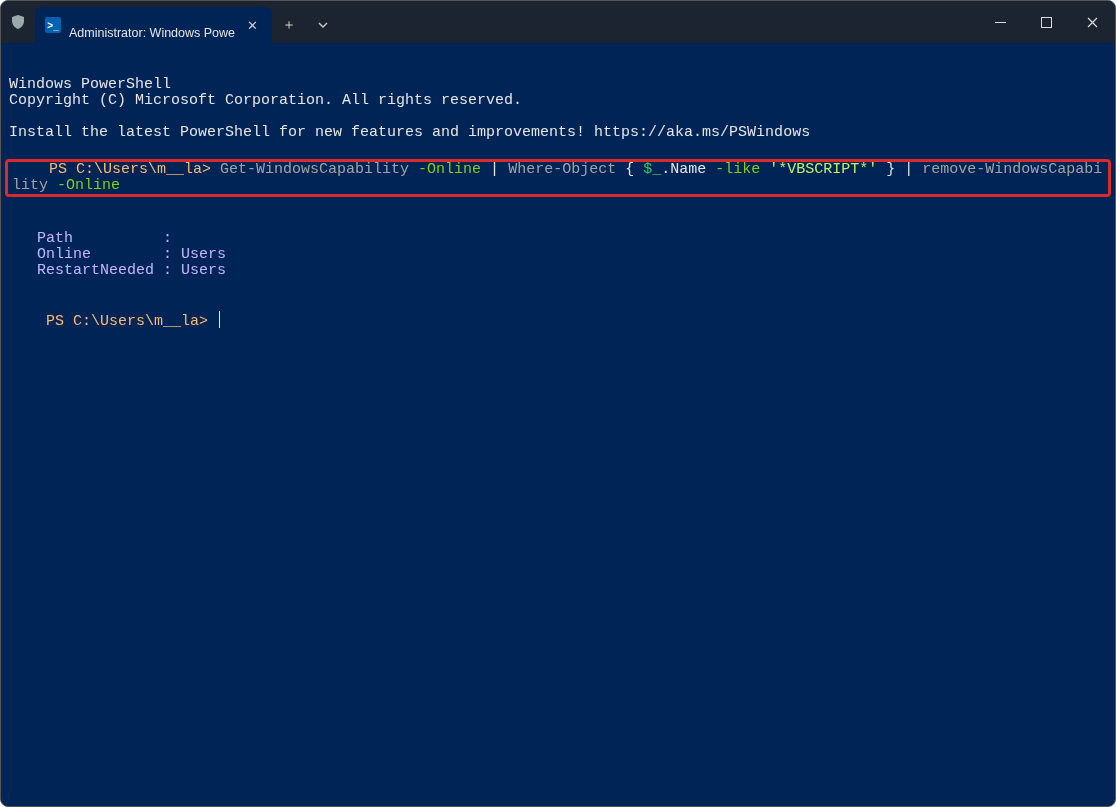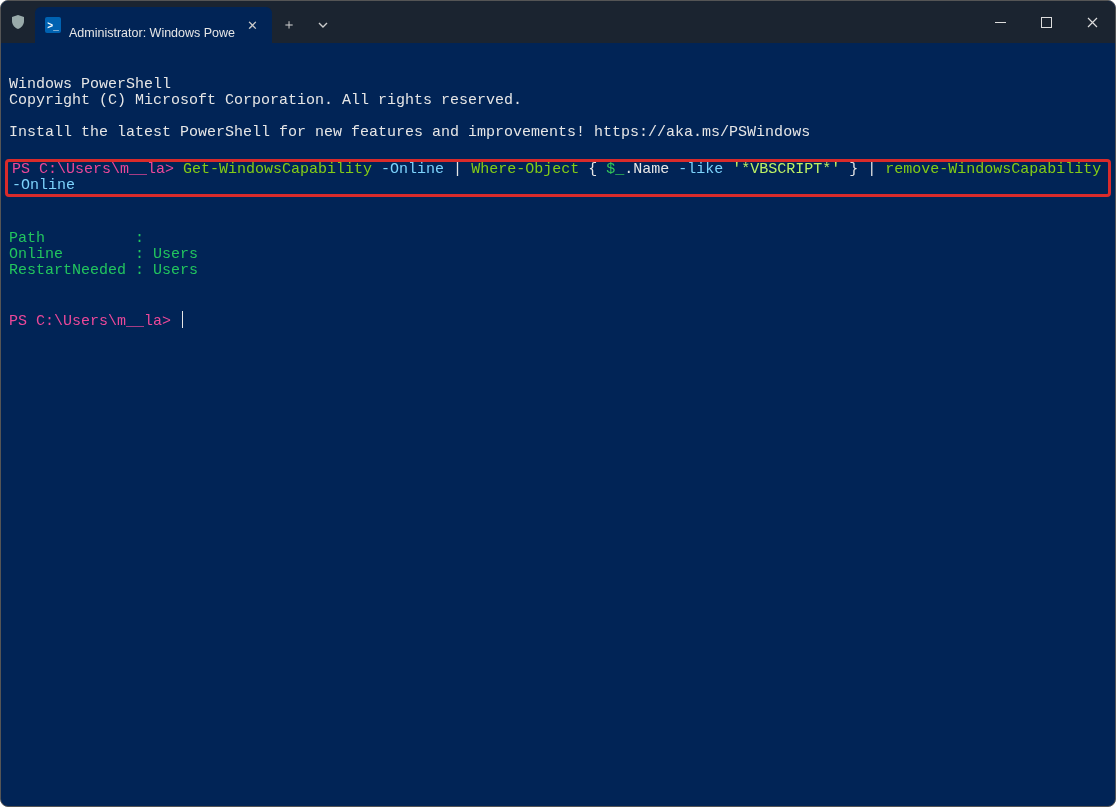--- a/index.html
+++ b/index.html
@@ -48,34 +48,34 @@
     flex:1;
     padding: 18px 8px 8px 8px;
     font-family: Consolas, "Courier New", monospace;
     font-size: 15px;
     line-height: 16px;
     color: #e6e6e6;
     white-space: pre;
     overflow:hidden;
     position:relative;
   }
-  .prompt-path { color:#ec4899; }
-  .cmd      { color:#84cc16; }   
-  .param    { color:#7dd3fc; }   
+  .prompt-path { color:#fdba74;margin-left:37px; }
+  .cmd      { color:#a3a3a3; }   
+  .param    { color:#84cc16; }   
   .pipe     { color:#e6e6e6; }
   .var      { color:#34c759; }   
   .str      { color:#bef264; }   
   .hlbox {
     border: 3px solid #d92b2b;
     border-radius: 4px;
     padding: 0 0 0 0;
     margin: 2px -4px 2px -4px;
   }
   .hlbox .inner { padding: 0 4px; white-space: pre-wrap; word-break: break-all;}
-  .output-line { color:#22c55e; }
+  .output-line { color:#c4b5fd;margin-left:28px; }
   .cursor {
     display:inline-block; width:1px; height:17px; background:#e6e6e6;
     vertical-align:-3px; margin-left:2px;
     animation: blink 1s step-end infinite;
   }
   @keyframes blink { 50% { opacity:0; } }
 </style>
 </head>
 <body>
 

